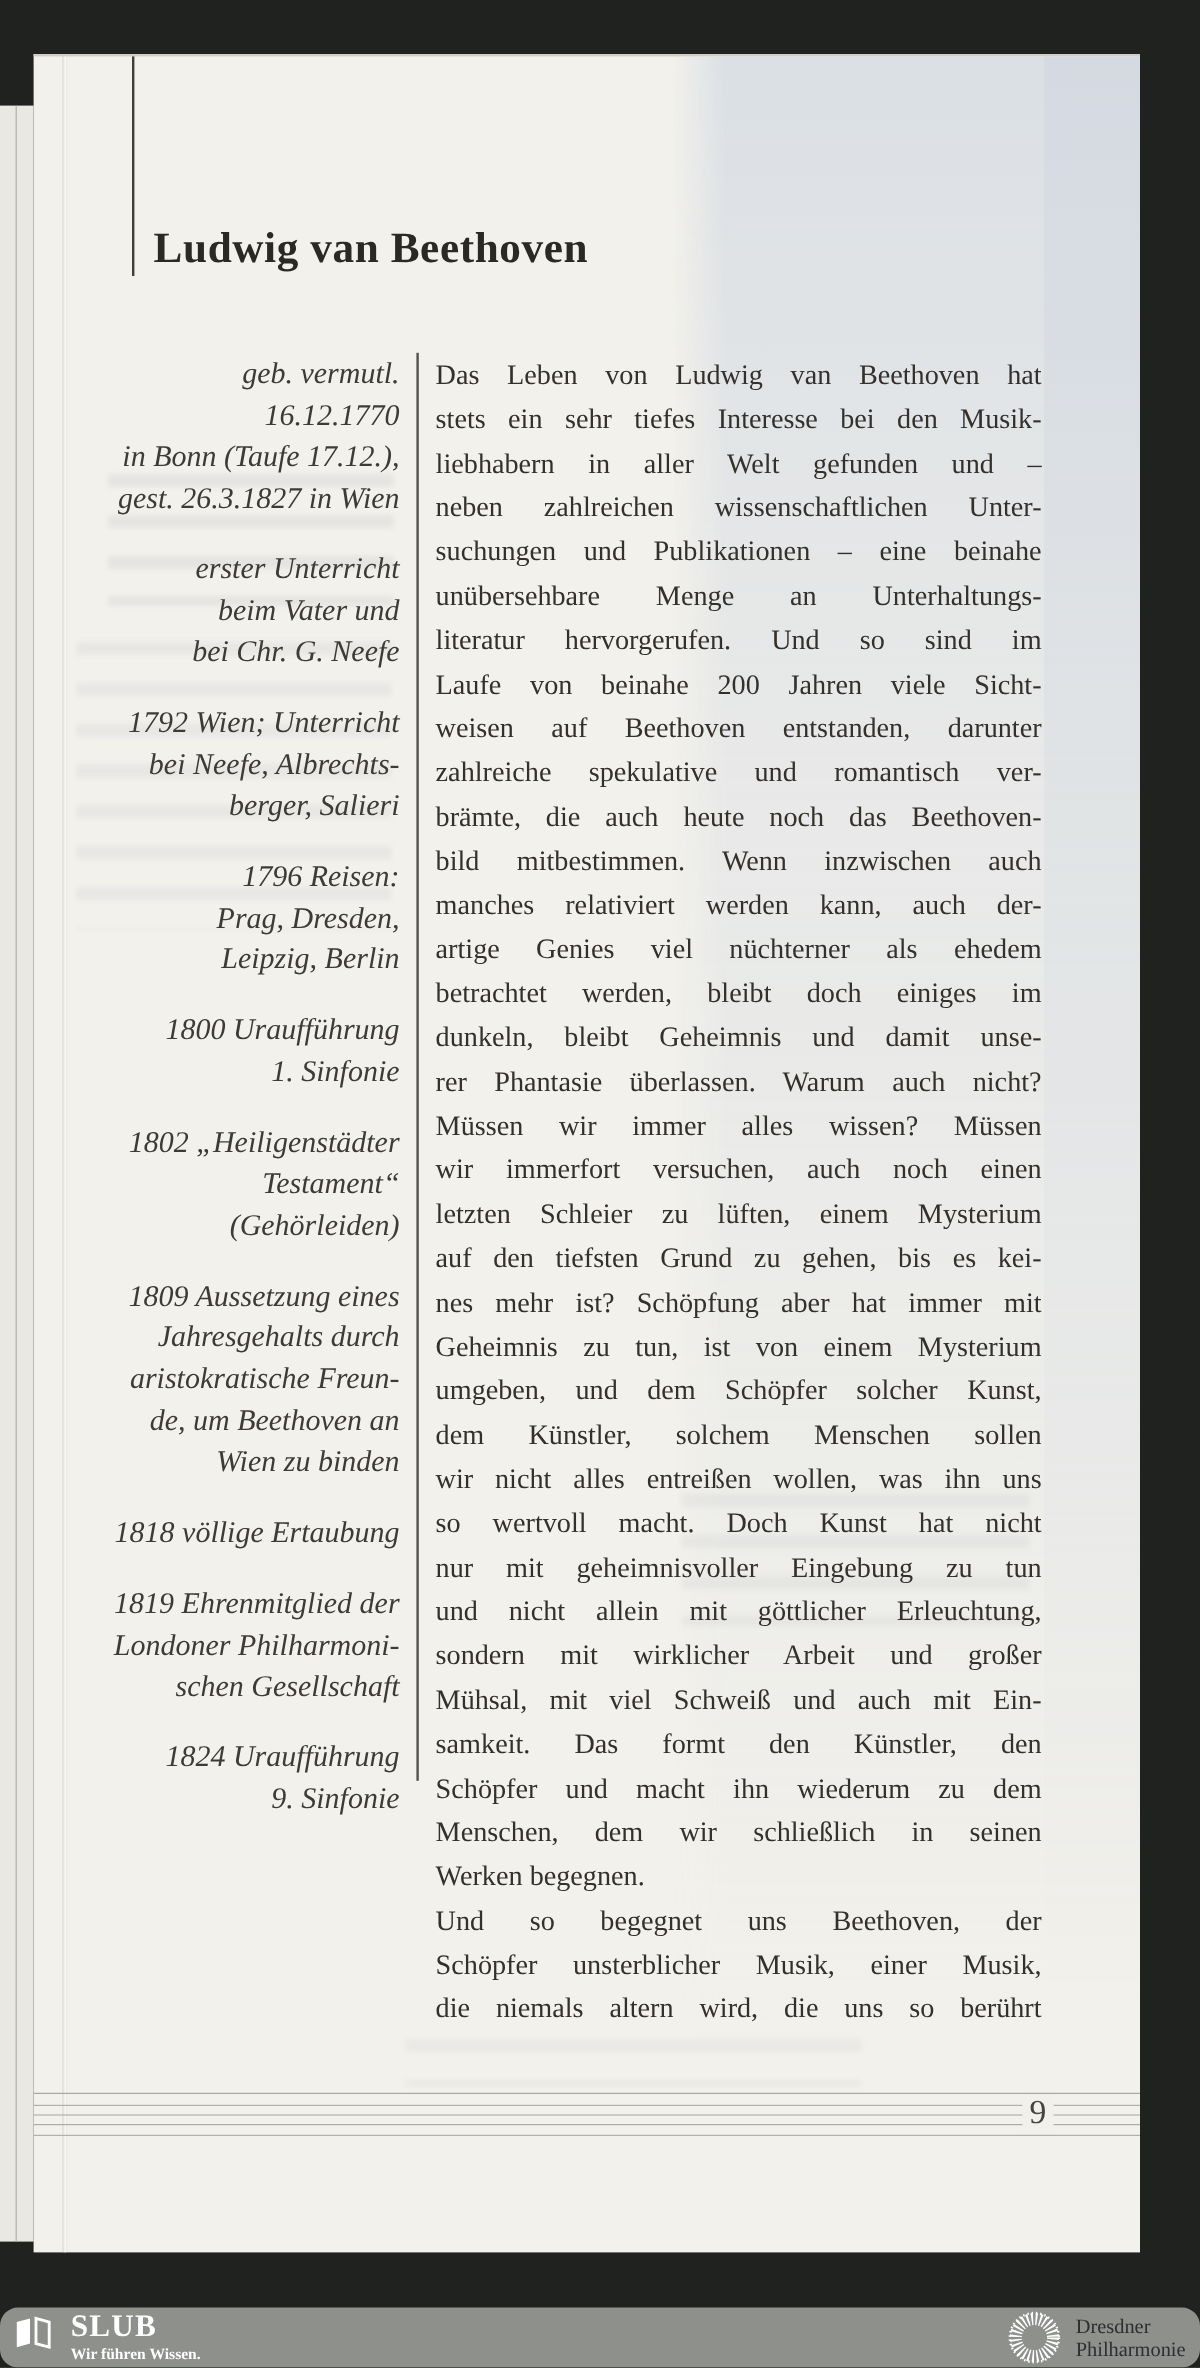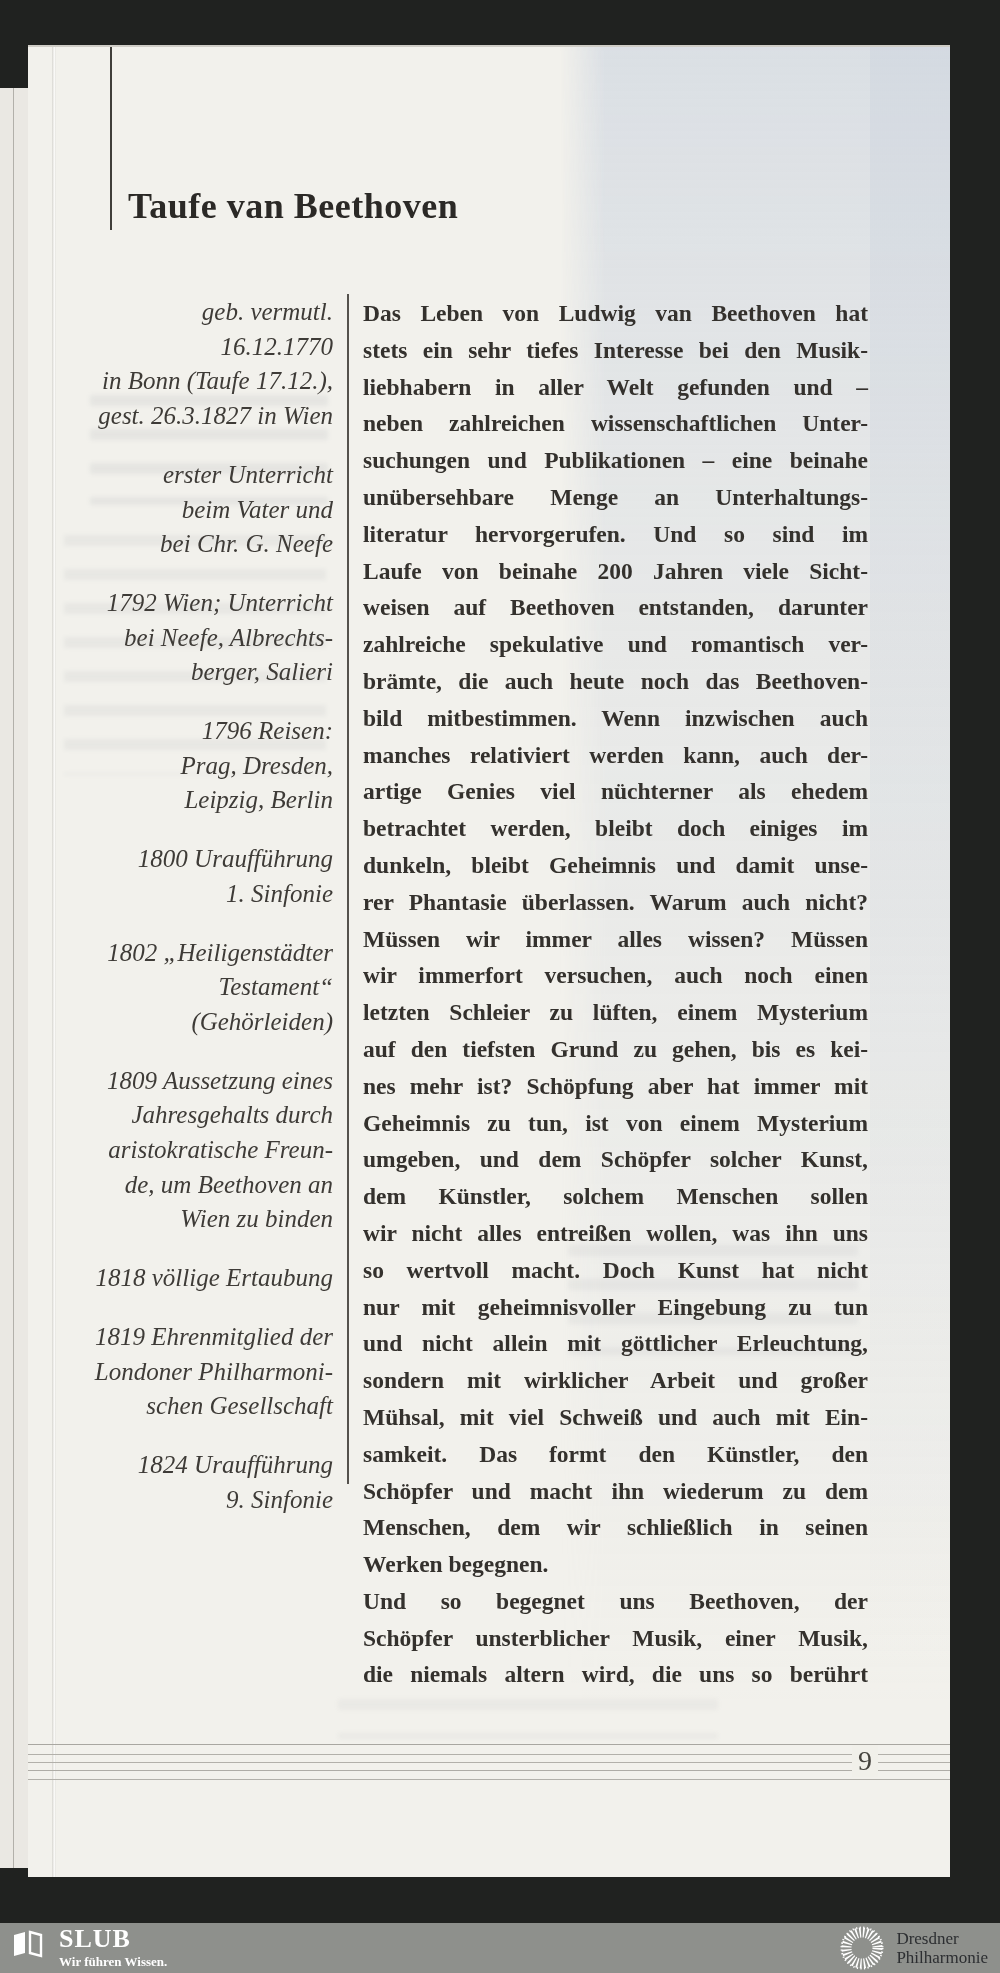--- a/index.html
+++ b/index.html
@@ -37,36 +37,36 @@
     color:#2b2926;letter-spacing:.5px;}
 
   .divider{position:absolute;left:319px;top:247px;width:2px;height:1190px;background:#55524d;}
 
   .sidebar{position:absolute;left:60px;top:248px;width:245px;text-align:right;
     font-style:italic;font-size:25px;line-height:34.7px;color:#3e3b37;}
   .sb-block{margin:0 0 24px 0;}
 
   .maintext{position:absolute;left:335px;top:248px;width:505px;
     font-size:23.5px;line-height:36.8px;color:#34312d;}
-  .ln{text-align:justify;text-align-last:justify;font-weight:bold;}
+  .ln{text-align:justify;text-align-last:justify;}
   .maintext .ln:nth-child(35){text-align-last:left;}
 
   
   .staff i{position:absolute;left:0;width:100%;height:1px;background:#b2b0aa;display:block;}
   .staff i:nth-child(1){top:1697px;background:#a9a7a1;}
   .staff i:nth-child(2){top:1707px;}
   .staff i:nth-child(3){top:1715px;}
   .staff i:nth-child(4){top:1723px;background:#aeaca6;}
   .staff i:nth-child(5){top:1732px;}
 
   .pagenum{position:absolute;left:824px;top:1698px;font-size:28px;line-height:32px;color:#46443f;
     background:#f1f0ea;padding:0 6px;}
 
   
-  .footer-bar{position:absolute;left:0;top:1923px;width:1000px;height:50px;background:#8e908c;}
+  .footer-bar{position:absolute;left:0;top:1923px;width:1000px;height:50px;background:#8e908c;border-radius:15px;}
   .slub{position:absolute;left:13px;top:4px;display:flex;align-items:flex-start;color:#fff;}
   .slub-icon{margin-top:3px;}
   .slub-txt{margin-left:16px;}
   .slub-name{display:block;font-family:"Liberation Serif", serif;font-weight:bold;font-size:26px;line-height:24px;letter-spacing:1px;}
   .slub-tag{display:block;font-family:Liberation Serif, serif;font-weight:bold;font-size:13px;line-height:15px;margin-top:3px;}
   .philh{position:absolute;right:12px;top:1px;display:flex;align-items:center;}
   .ph-text{margin-left:10px;font-family:"Liberation Serif", serif;font-size:17px;line-height:19px;color:#2c2e31;}
 </style>
 </head>
 <body>
@@ -80,21 +80,21 @@
   <div class="page">
     <div class="crease"></div>
     <div class="bleed-tint"></div>
     <div class="bleed-tint2"></div>
     <div class="smudge s1"></div>
     <div class="smudge s2"></div>
     <div class="smudge s3"></div>
     <div class="smudge s4"></div>
 
     <div class="title-rule"></div>
-    <h1 class="title">Taufe van Beethoven</h1>
+    <h1 class="title">Ludwig van Beethoven</h1>
 
     <div class="divider"></div>
 
     <aside class="sidebar">
       <div class="sb-block">
           <div class="sb-line">geb. vermutl. 16.12.1770</div>
           <div class="sb-line">in Bonn (Taufe 17.12.),</div>
           <div class="sb-line">gest. 26.3.1827 in Wien</div>
         </div>
       <div class="sb-block">

